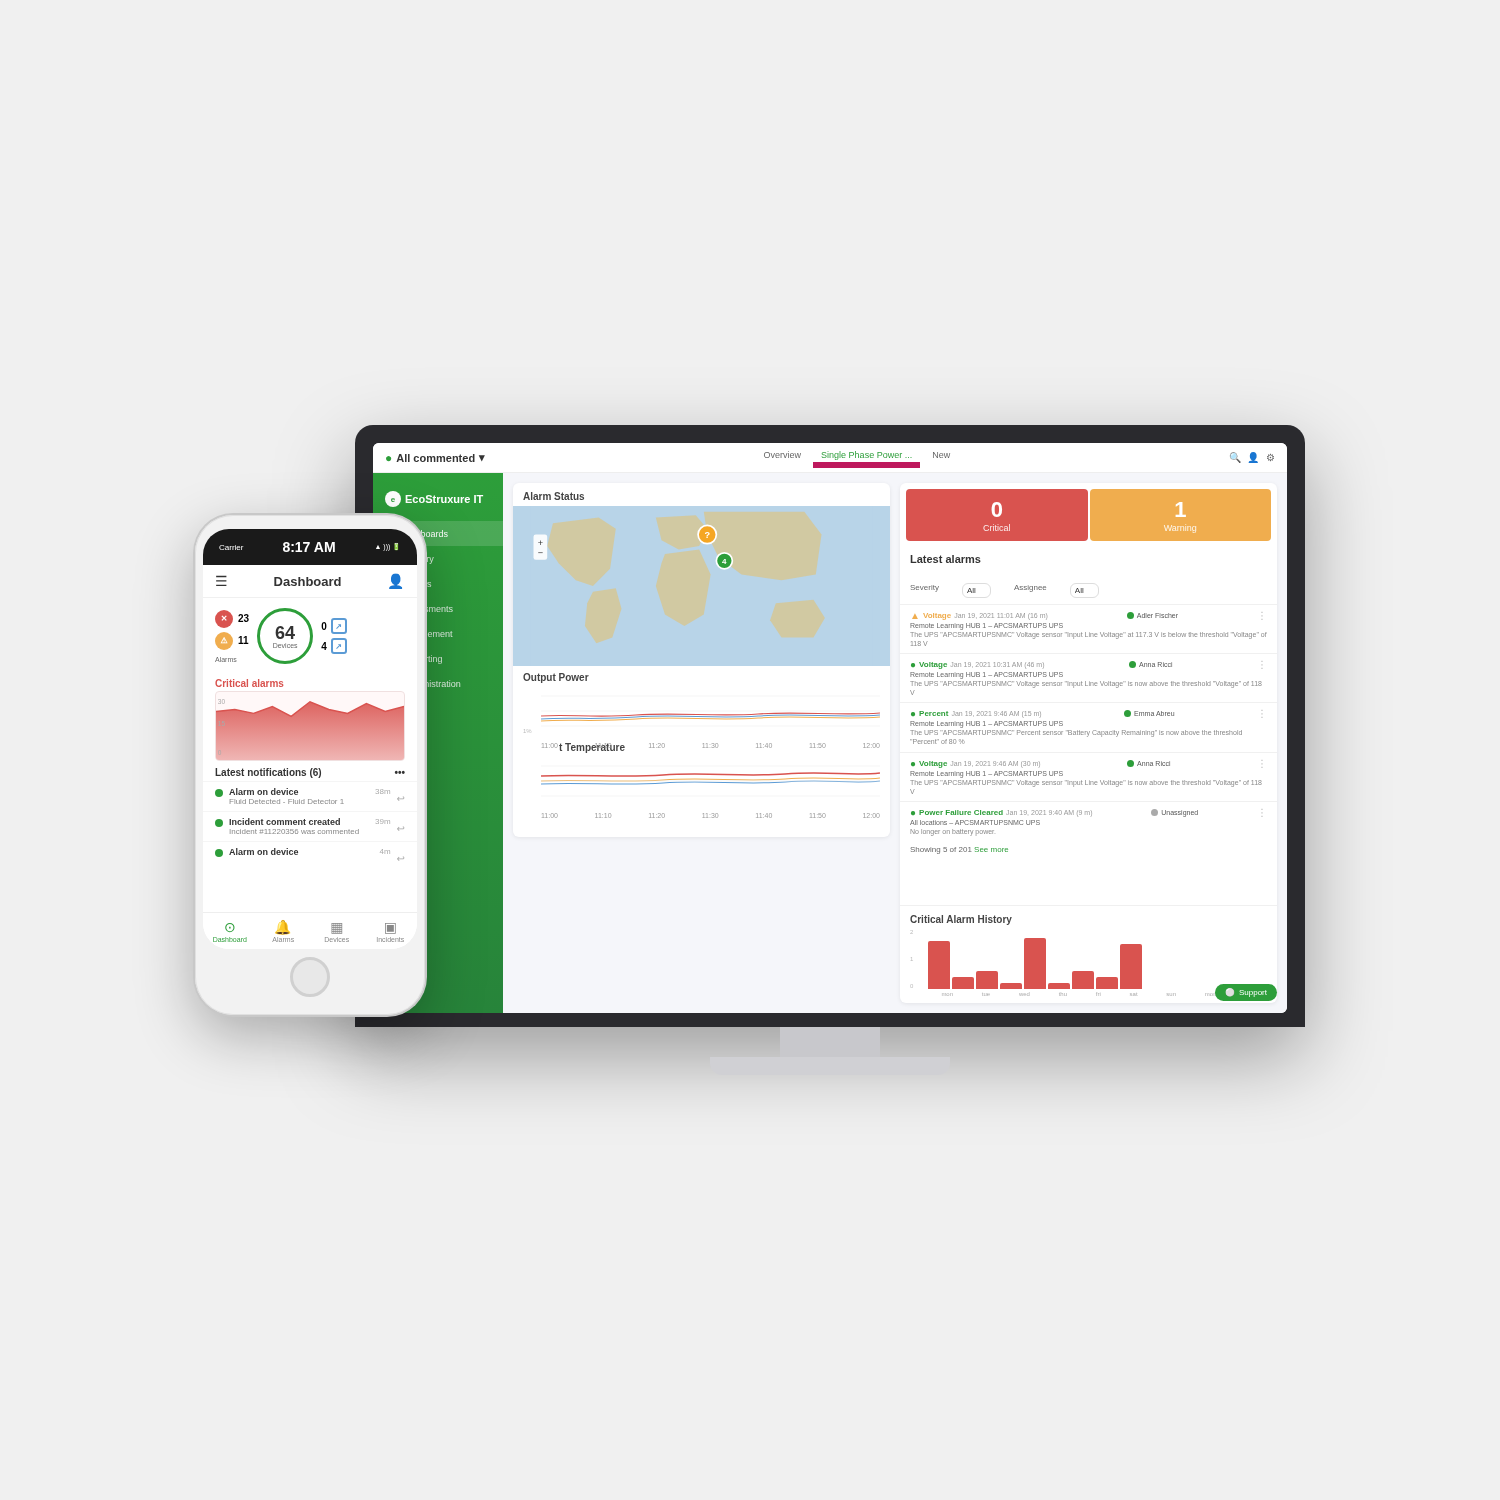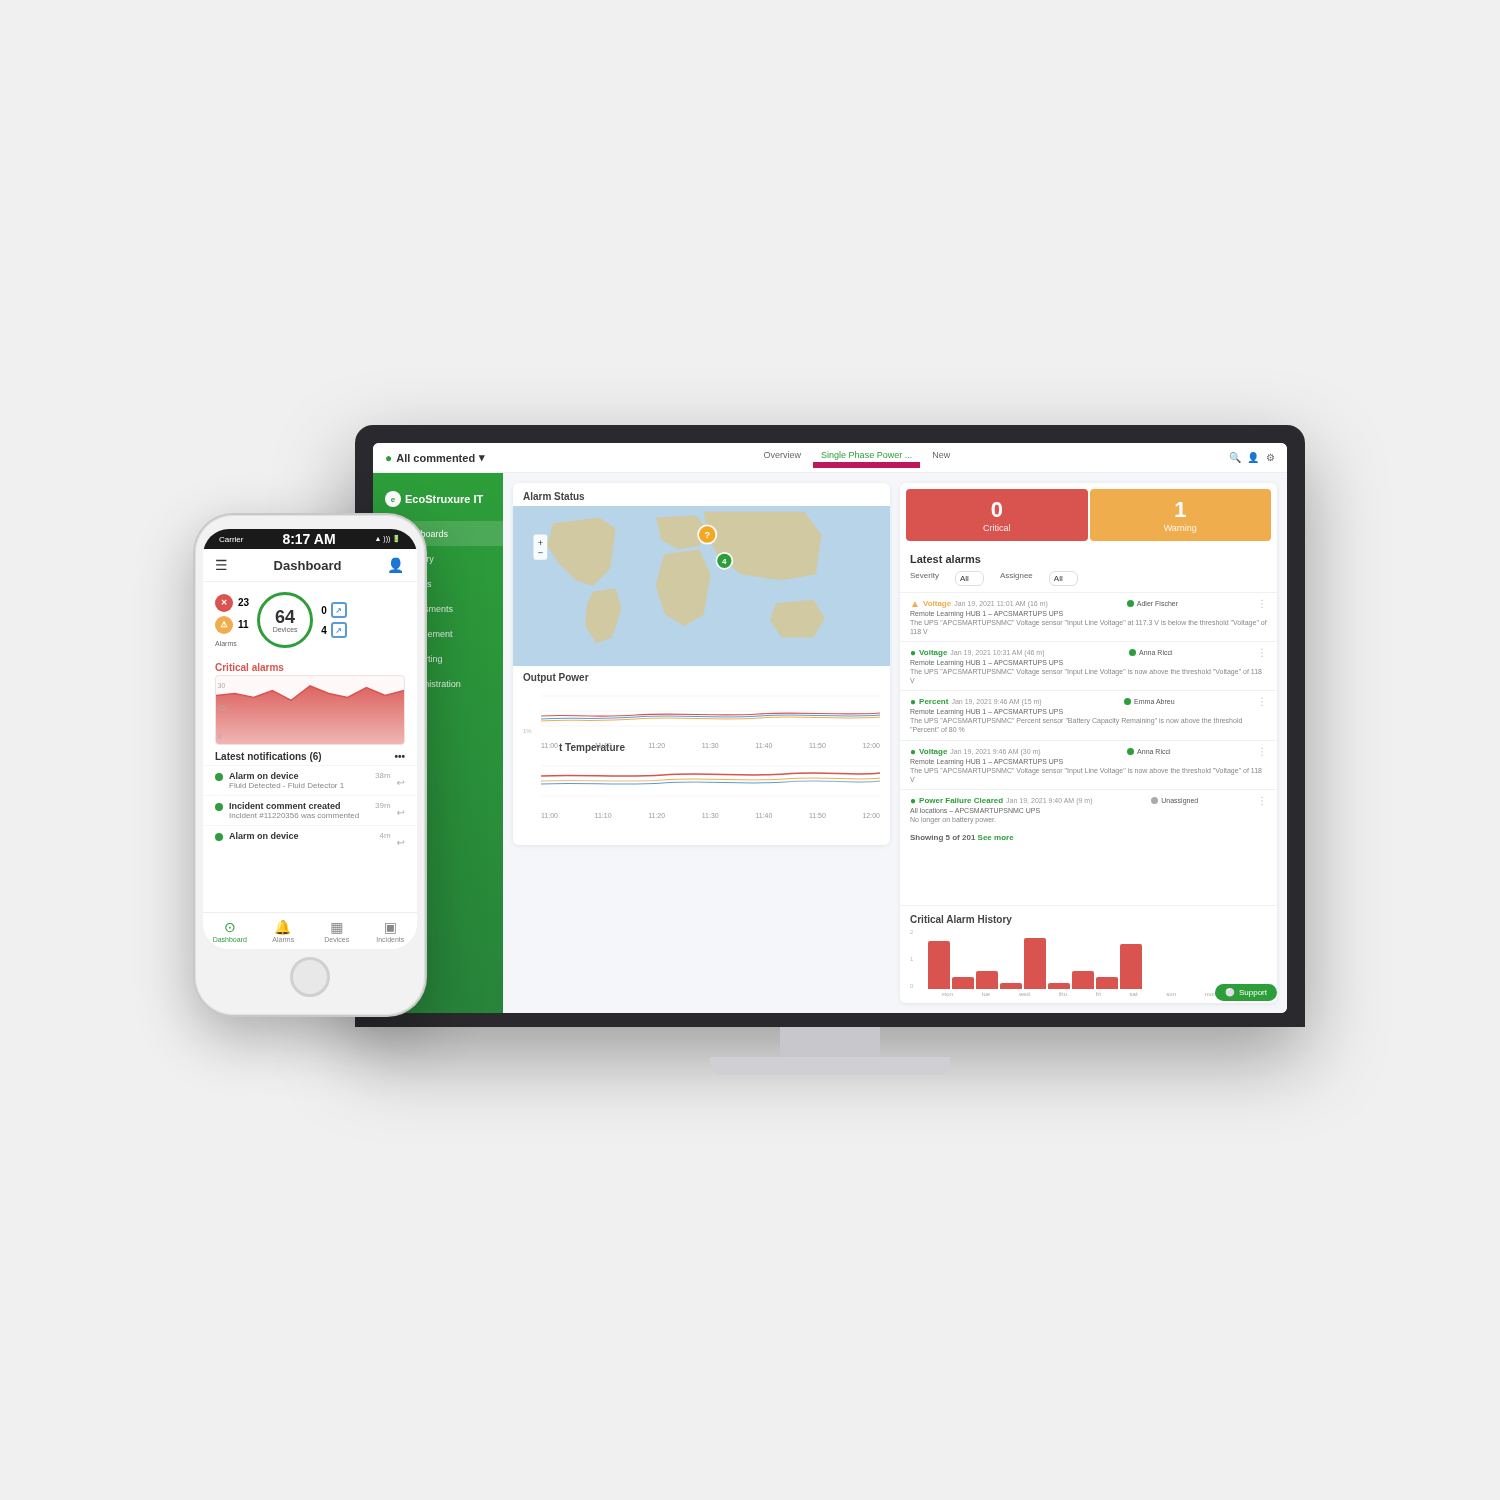--- a/index.html
+++ b/index.html
@@ -240,24 +240,25 @@
       color: rgba(255,255,255,0.9);
     }
 
     
     .latest-alarms {
       flex: 1;
       overflow: hidden;
     }
     .alarms-filter-row {
       display: flex;
-      gap: 16px;
+      gap: 23px;
       padding: 4px 10px 6px;
       font-size: 8px;
       color: #666;
+      margin-top: 12px;
     }
     .filter-select {
       background: #fff;
       border: 1px solid #ddd;
       border-radius: 6px;
       padding: 2px 14px 2px 4px;
       font-size: 8px;
       color: #333;
       cursor: pointer;
       appearance: none;
@@ -304,21 +305,20 @@
       color: #888;
       font-size: 7px;
       line-height: 1.3;
     }
     .more-icon { color: #bbb; font-size: 10px; }
 
     .showing-text {
       font-size: 8px;
       color: #666;
       padding: 4px 10px;
-      font-weight: bold;
     }
     .see-more-link {
       color: #2d9e3a;
       text-decoration: none;
       font-size: 8px;
     }
 
     
     .support-btn {
       position: absolute;
@@ -357,21 +357,21 @@
     .phone-screen {
       background: #fff;
       border-radius: 26px;
       overflow: hidden;
       height: 420px;
       display: flex;
       flex-direction: column;
     }
     .phone-notch {
       background: #1a1a1a;
-      height: 20px;
+      height: 36px;
       display: flex;
       align-items: center;
       justify-content: space-between;
       padding: 0 16px;
     }
     .phone-carrier {
       color: #fff;
       font-size: 8px;
     }
     .phone-time {

